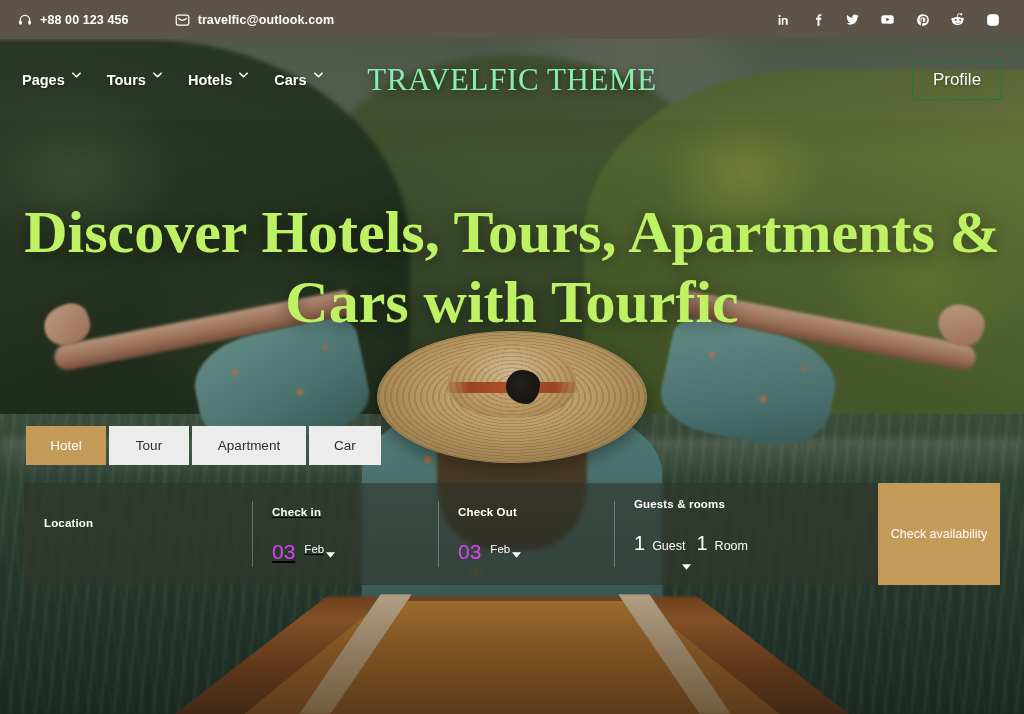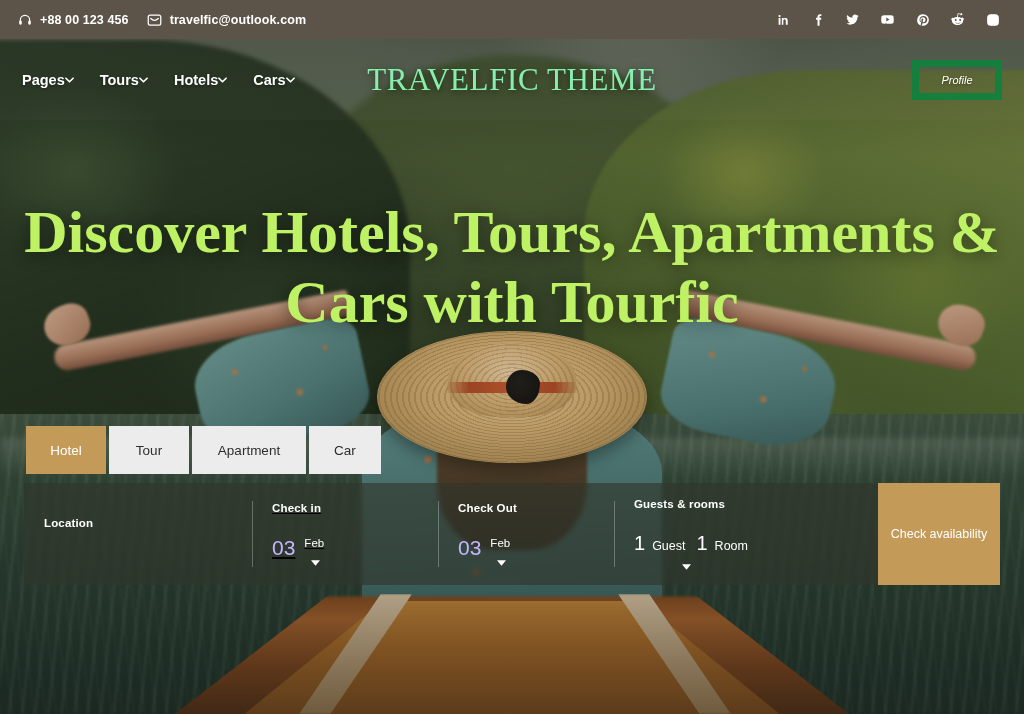--- a/index.html
+++ b/index.html
@@ -204,62 +204,61 @@
 
   
   .topbar {
     position: absolute; left: 0; top: 0;
     width: 100%; height: 39px;
     background: #5c5449;
     display: flex; align-items: center;
     padding: 0 18px;
     z-index: 30;
   }
-  .tb-left { display: flex; align-items: center; gap: 18px; }
+  .tb-left { display: flex; align-items: center; gap: 46px; }
   .tb-item { display: flex; align-items: center; gap: 8px; color: #fff; font-size: 12.5px; font-weight: 700; letter-spacing: .1px; }
   .tb-item svg { display: block; }
   .tb-right { margin-left: auto; display: flex; align-items: center; gap: 20px; padding-right: 6px; }
   .soc { width: 15px; height: 15px; display: flex; align-items: center; justify-content: center; color: #fff; }
   .soc svg { display: block; fill: currentColor; }
 
   
   .nav {
     position: absolute; left: 0; top: 39px;
     width: 100%; height: 81px;
     display: flex; align-items: center;
     padding: 0 22px;
     z-index: 25;
     background: rgba(255,255,255,0.02);
   }
   .nav-left { display: flex; align-items: center; gap: 26px; }
   .nav-item {
-    display: flex; align-items: center; 
+    display: flex; align-items: flex-start; gap: 7px;
     color: #fff; font-size: 14.5px; font-weight: 700;
     text-shadow: 0 1px 3px rgba(0,0,0,.45);
     cursor: pointer;
   }
   .caret { width: 9px; height: 6px; }
   .caret svg { display: block; }
   .brand {
     position: absolute; left: 50%; top: 50%; transform: translate(-50%,-50%);
     font-family: "Liberation Serif", serif;
     font-size: 31px; letter-spacing: 0.6px;
     color: #86efac; font-weight: 400; white-space: nowrap;
     text-shadow: 0 2px 7px rgba(0,0,0,.5);
   }
   .profile-btn {
     margin-left: auto;
     width: 90px; height: 40px;
-    border: 7px solid #15803d;
+    border: 1px solid #15803d;
     background: transparent;
-    color: #fff; font-size: 11px; font-weight: 400;
+    color: #fff; font-size: 17px; font-weight: 400;
     font-family: "Liberation Sans", sans-serif;
     cursor: pointer;
     text-shadow: 0 1px 3px rgba(0,0,0,.4);
-    font-style: italic;
   }
 
   
   .hero-title {
     position: absolute; left: 0; top: 198px; width: 100%;
     text-align: center;
     font-family: "Liberation Serif", serif;
     font-size: 60px; line-height: 1.16; font-weight: 700;
     color: #bef264;
     text-shadow: 0 3px 16px rgba(0,0,0,.42);
@@ -267,21 +266,21 @@
     padding: 0 22px;
   }
 
   
   .tabs {
     position: absolute; left: 26px; top: 426px;
     display: flex; gap: 3px;
     z-index: 14;
   }
   .tab {
-    height: 48px;
+    height: 39px;
     display: flex; align-items: center; justify-content: center;
     padding: 0 22px;
     font-size: 13.5px; color: #2e2e2e;
     background: #ececec;
     border: none; cursor: pointer;
     font-family: "Liberation Sans", sans-serif;
   }
   .tab.active { background: #c49a58; color: #fff; }
   .tab-hotel { min-width: 80px; }
   .tab-tour { min-width: 80px; }
@@ -321,28 +320,28 @@
     background: transparent;
     display: flex; align-items: center; gap: 7px;
     padding: 0 11px;
     cursor: text;
   }
   .loc-input .pin { width: 13px; height: 15px; flex: none; }
   .loc-input .pin svg { display: block; }
   .loc-ph { color: #efece4; font-size: 14px; }
 
   .date-row { display: flex; align-items: flex-start; gap: 9px; }
-  .date-num { color: #c4b5fd; font-size: 21px; font-weight: 400; line-height: 1; }
+  .date-num { color: #d946ef; font-size: 21px; font-weight: 400; line-height: 1; }
   .date-mon { color: #fff; font-size: 11.5px; line-height: 1; padding-top: 1px; }
   .dcaret {
     width: 9px; height: 6px;
     margin-top: 11px; margin-left: 2px;
   }
   .dcaret svg { display: block; }
-  .date-col { display: flex; flex-direction: column; align-items: center; }
+  .date-col { display: flex; flex-direction: row; align-items: center; }
 
   .guest-row { display: flex; align-items: baseline; gap: 7px; }
   .g-num { color: #fff; font-size: 20px; line-height: 1; }
   .g-lbl { color: #fff; font-size: 12.5px; margin-right: 4px; }
   .guest-caret { margin-top: 11px; margin-left: 48px; width: 9px; height: 6px; }
   .guest-caret svg { display: block; }
 
   .check-btn {
     width: 122px;
     margin: 0 0 0 auto;

